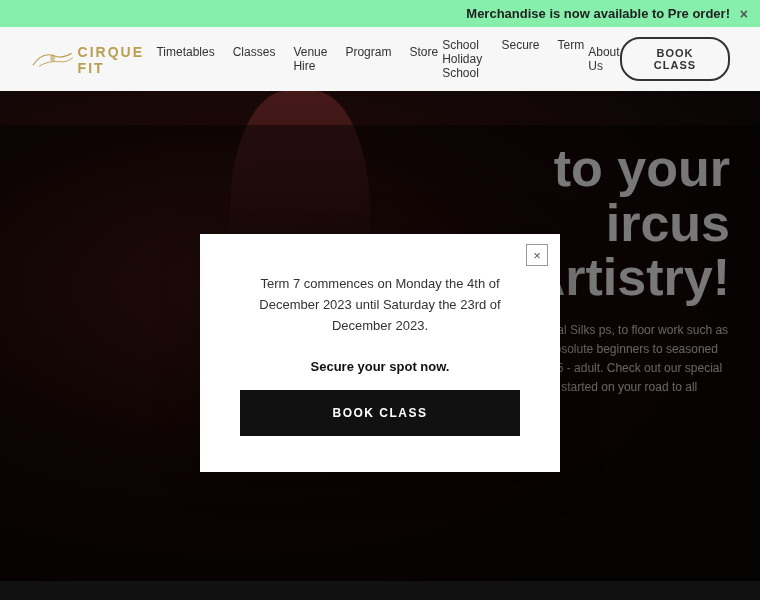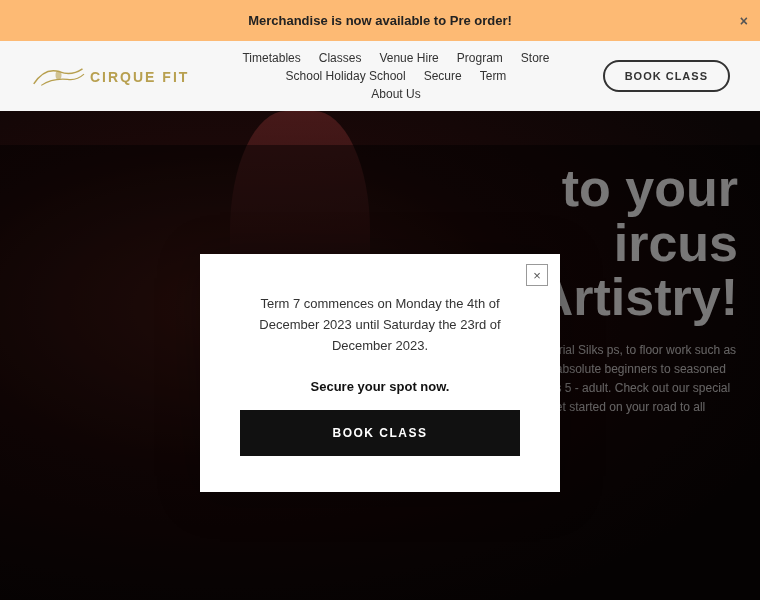--- a/index.html
+++ b/index.html
@@ -1,22 +1,22 @@
 <!DOCTYPE html>
 <html><head>
   <meta charset="utf-8">
   <style>
     * { margin: 0; padding: 0; box-sizing: border-box; }
     body { width: 760px; height: 600px; overflow: hidden; font-family: Arial, sans-serif; background: #111; }
 
     
     .announcement-bar {
-      background: #fdba74;
-      text-align: center;
-      padding: 13px 30px;
+      background: #86efac;
+      text-align: right;
+      padding: 6px 30px;
       font-size: 13px;
       font-weight: 600;
       position: relative;
       color: #222;
     }
     .announcement-bar .close-x {
       position: absolute;
       right: 12px;
       top: 50%;
       transform: translateY(-50%);
@@ -46,21 +46,21 @@
     }
     .logo-text {
       font-size: 14px;
       font-weight: 700;
       color: #b8a050;
       letter-spacing: 2px;
       margin-top: 2px;
     }
     .nav-center {
       display: flex;
-      flex-direction: column;
+      flex-direction: row;
       align-items: center;
       gap: 4px;
     }
     .nav-row {
       display: flex;
       gap: 18px;
     }
     .nav-link {
       font-size: 12px;
       color: #333;
@@ -103,21 +103,21 @@
       width: 140px;
       height: 300px;
       background: linear-gradient(to bottom, #5a2020 0%, #2a0f0f 60%, transparent 100%);
       border-radius: 40% 40% 20% 20%;
       opacity: 0.7;
     }
 
     
     .hero-text {
       position: absolute;
-      right: 22px;
+      right: 30px;
       top: 50px;
       width: 280px;
     }
     .hero-text h1 {
       font-size: 52px;
       font-weight: 900;
       color: rgba(255,255,255,0.85);
       line-height: 1.05;
       text-align: right;
     }

